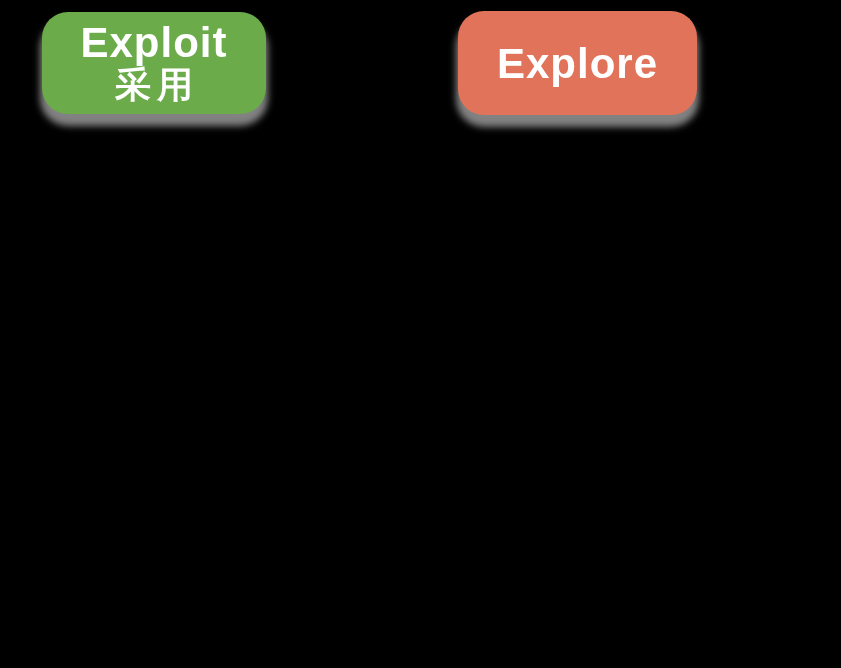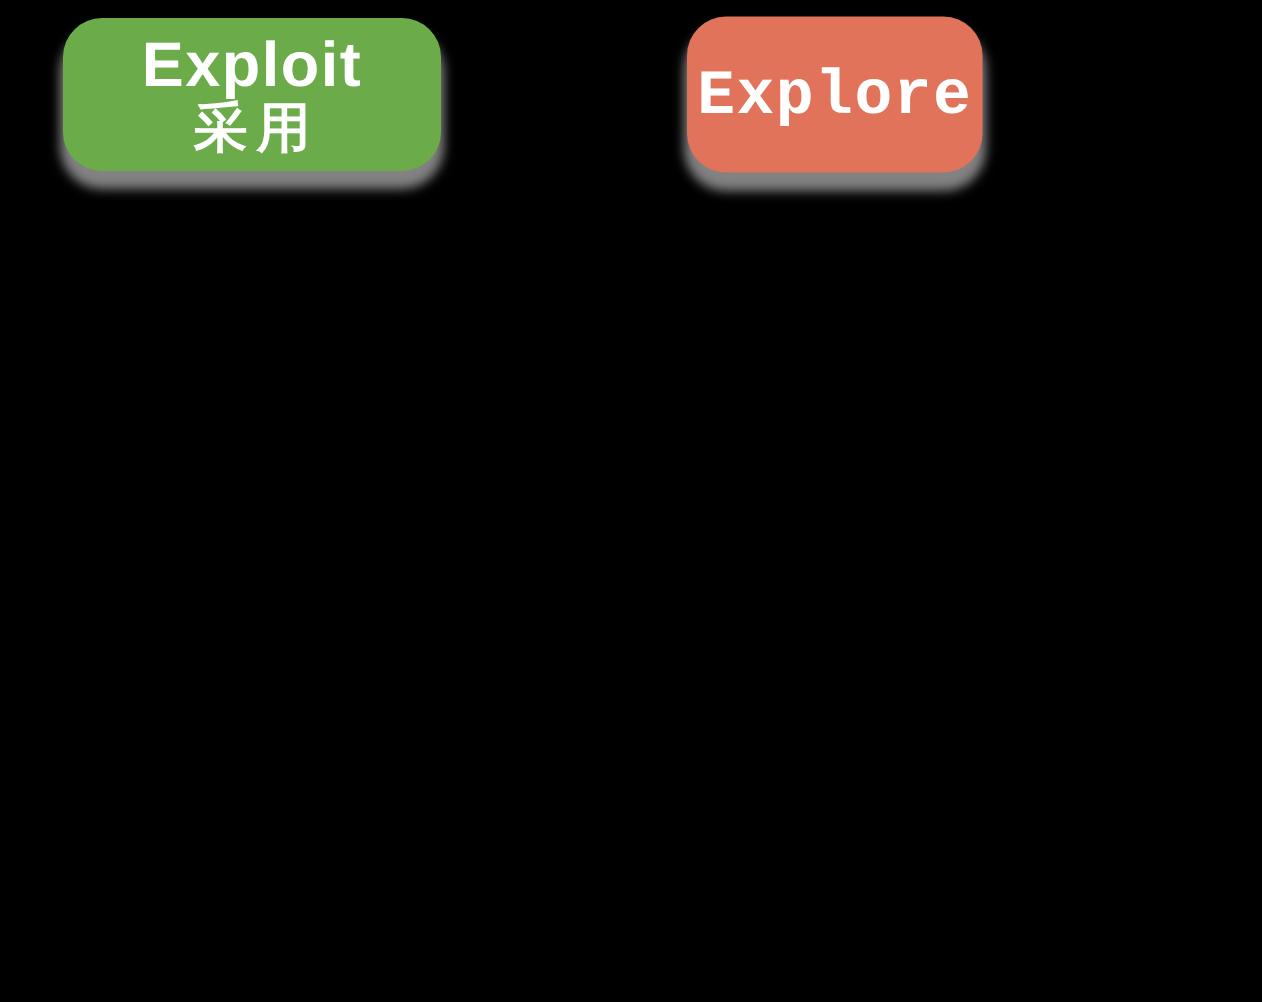--- a/index.html
+++ b/index.html
@@ -27,29 +27,28 @@
     align-items: center;
     justify-content: center;
     box-shadow: 0 10px 7px 2px var(--shadow, #828282);
     text-align: center;
     box-sizing: border-box;
     padding-top: 2px;
   }
   .pill-exploit {
     left: 42px;
     top: 12px;
-    width: 252px;
+    width: 224px;
     height: 102px;
   }
   .pill-explore {
     left: 458px;
     top: 11px;
-    width: 197px;
+    width: 239px;
     height: 104px;
-    font-family: Liberation Mono, monospace;
   }
   .label-en {
     font-size: 42px;
     font-weight: bold;
     line-height: 1.0;
     letter-spacing: 1px;
   }
   .label-zh {
     font-size: 36px;
     font-weight: bold;

